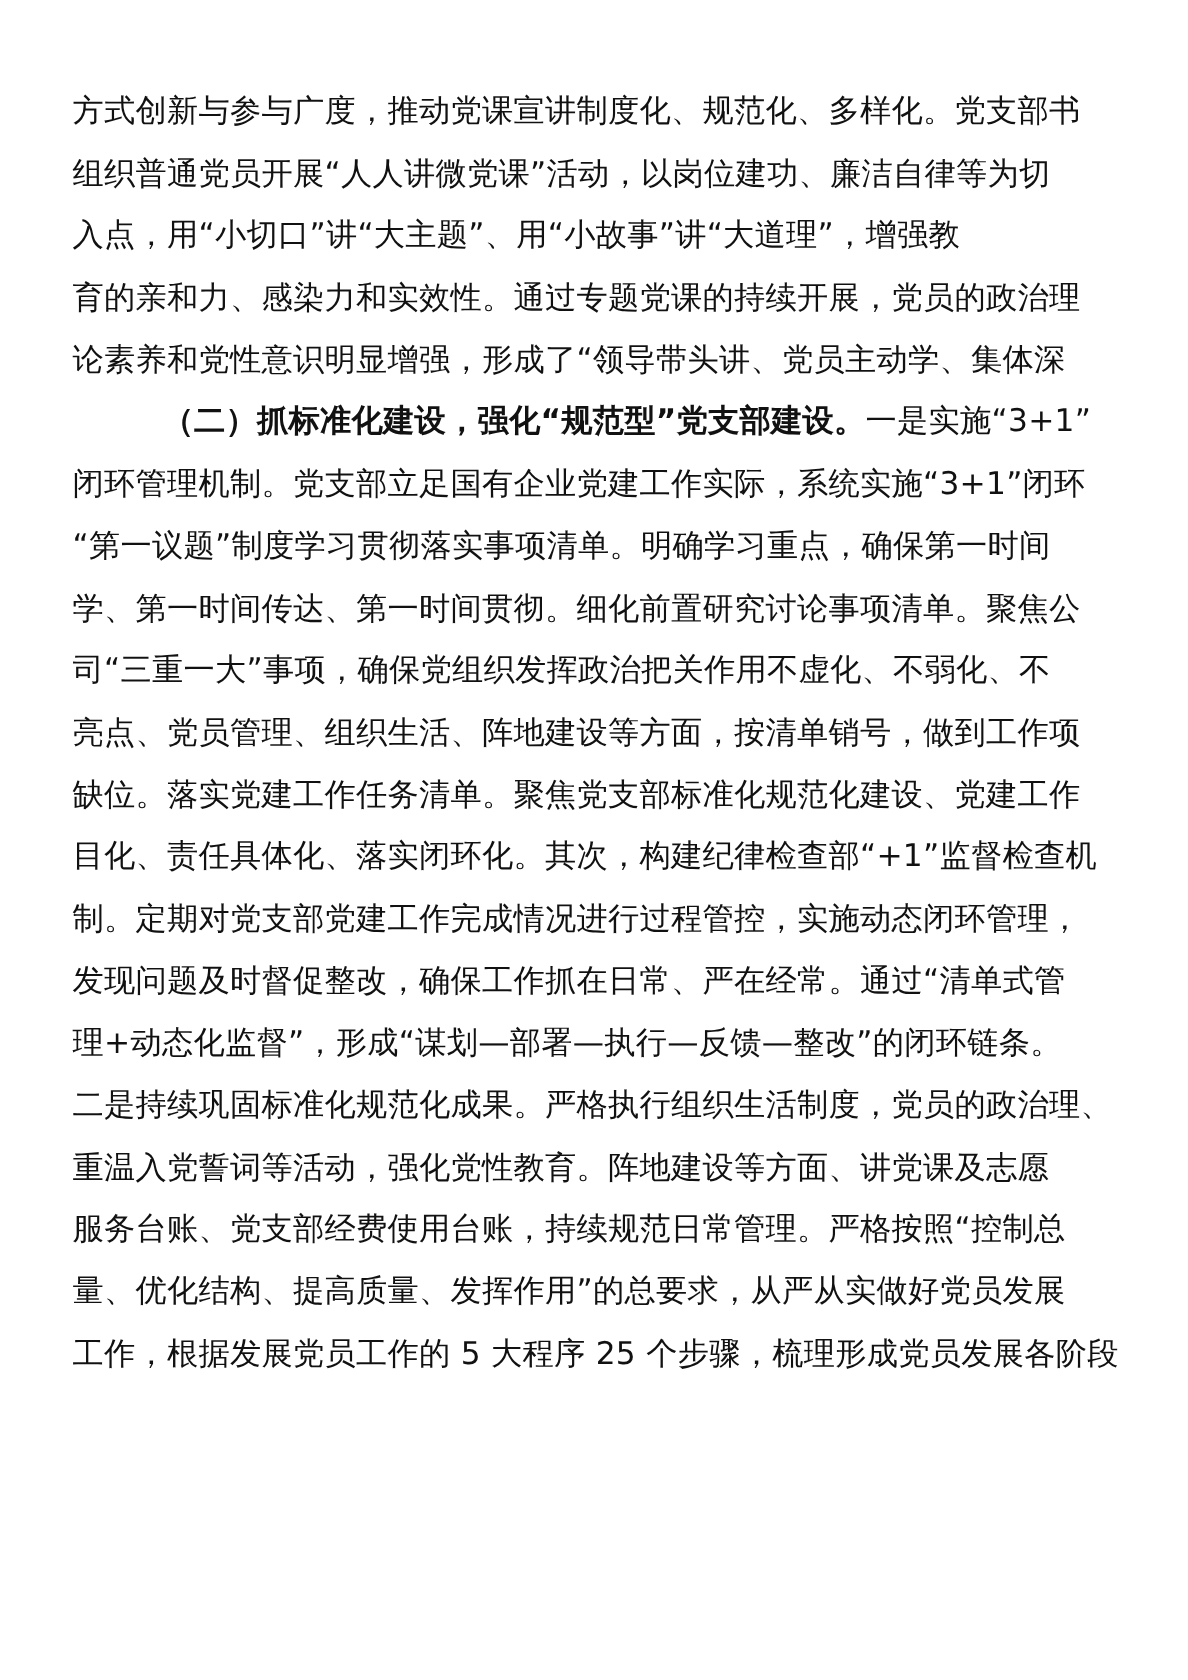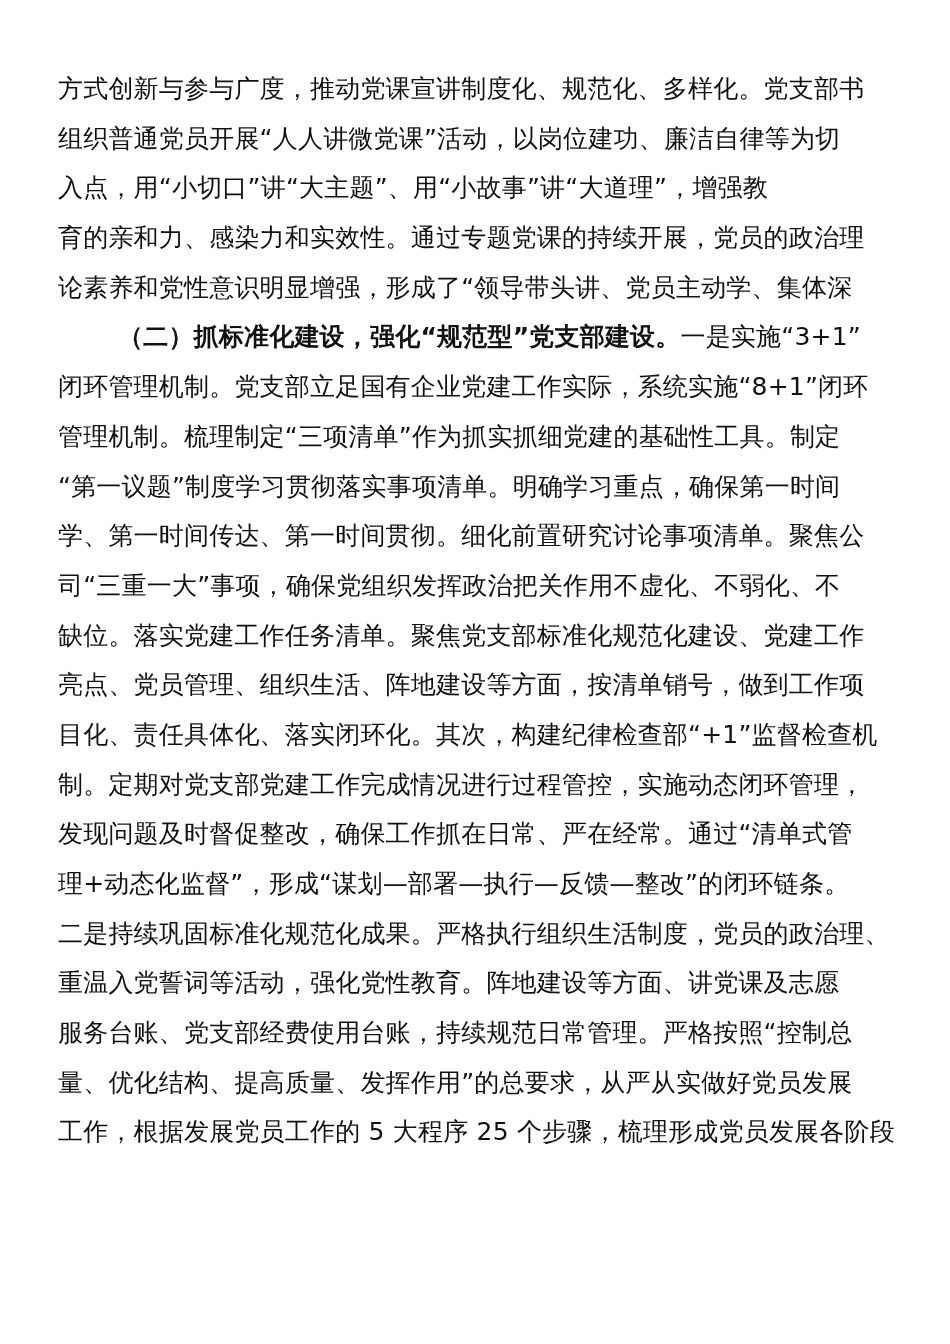--- a/index.html
+++ b/index.html
@@ -32,20 +32,21 @@
   .line {
     display: block;
     height: 49.7px;
     line-height: 49.7px;
     font-size: 25px;
     white-space: nowrap;
     letter-spacing: 0.2px;
   }
   .heading {
     font-weight: bold;
+    margin-left: 12px;
   }
   .indent {
     padding-left: 60px;
   }
 </style>
 </head>
 <body>
 
 <div class="page">
   <div class="text-block">
@@ -53,27 +54,26 @@
     <div>
       <span class="line">方式创新与参与广度，推动党课宣讲制度化、规范化、多样化。党支部书</span>
       <span class="line">组织普通党员开展“人人讲微党课”活动，以岗位建功、廉洁自律等为切</span>
       <span class="line">入点，用“小切口”讲“大主题”、用“小故事”讲“大道理”，增强教</span>
       <span class="line">育的亲和力、感染力和实效性。通过专题党课的持续开展，党员的政治理</span>
       <span class="line">论素养和党性意识明显增强，形成了“领导带头讲、党员主动学、集体深</span>
     </div>
 
     <div>
       <span class="line indent"><span class="heading">（二）抓标准化建设，强化“规范型”党支部建设。</span><span>一是实施“3+1”</span></span>
-      <span class="line">闭环管理机制。党支部立足国有企业党建工作实际，系统实施“8+1”闭环</span>
-      <span class="line">管理机制。梳理制定“三项清单”作为抓实抓细党建的基础性工具。制定</span>
+      <span class="line">闭环管理机制。党支部立足国有企业党建工作实际，系统实施“3+1”闭环</span>
       <span class="line">“第一议题”制度学习贯彻落实事项清单。明确学习重点，确保第一时间</span>
       <span class="line">学、第一时间传达、第一时间贯彻。细化前置研究讨论事项清单。聚焦公</span>
       <span class="line">司“三重一大”事项，确保党组织发挥政治把关作用不虚化、不弱化、不</span>
+      <span class="line">亮点、党员管理、组织生活、阵地建设等方面，按清单销号，做到工作项</span>
       <span class="line">缺位。落实党建工作任务清单。聚焦党支部标准化规范化建设、党建工作</span>
-      <span class="line">亮点、党员管理、组织生活、阵地建设等方面，按清单销号，做到工作项</span>
       <span class="line">目化、责任具体化、落实闭环化。其次，构建纪律检查部“+1”监督检查机</span>
       <span class="line">制。定期对党支部党建工作完成情况进行过程管控，实施动态闭环管理，</span>
       <span class="line">发现问题及时督促整改，确保工作抓在日常、严在经常。通过“清单式管</span>
       <span class="line">理+动态化监督”，形成“谋划—部署—执行—反馈—整改”的闭环链条。</span>
       <span class="line">二是持续巩固标准化规范化成果。严格执行组织生活制度，党员的政治理、</span>
       <span class="line">重温入党誓词等活动，强化党性教育。阵地建设等方面、讲党课及志愿</span>
       <span class="line">服务台账、党支部经费使用台账，持续规范日常管理。严格按照“控制总</span>
       <span class="line">量、优化结构、提高质量、发挥作用”的总要求，从严从实做好党员发展</span>
       <span class="line">工作，根据发展党员工作的 5 大程序 25 个步骤，梳理形成党员发展各阶段</span>
     </div>

